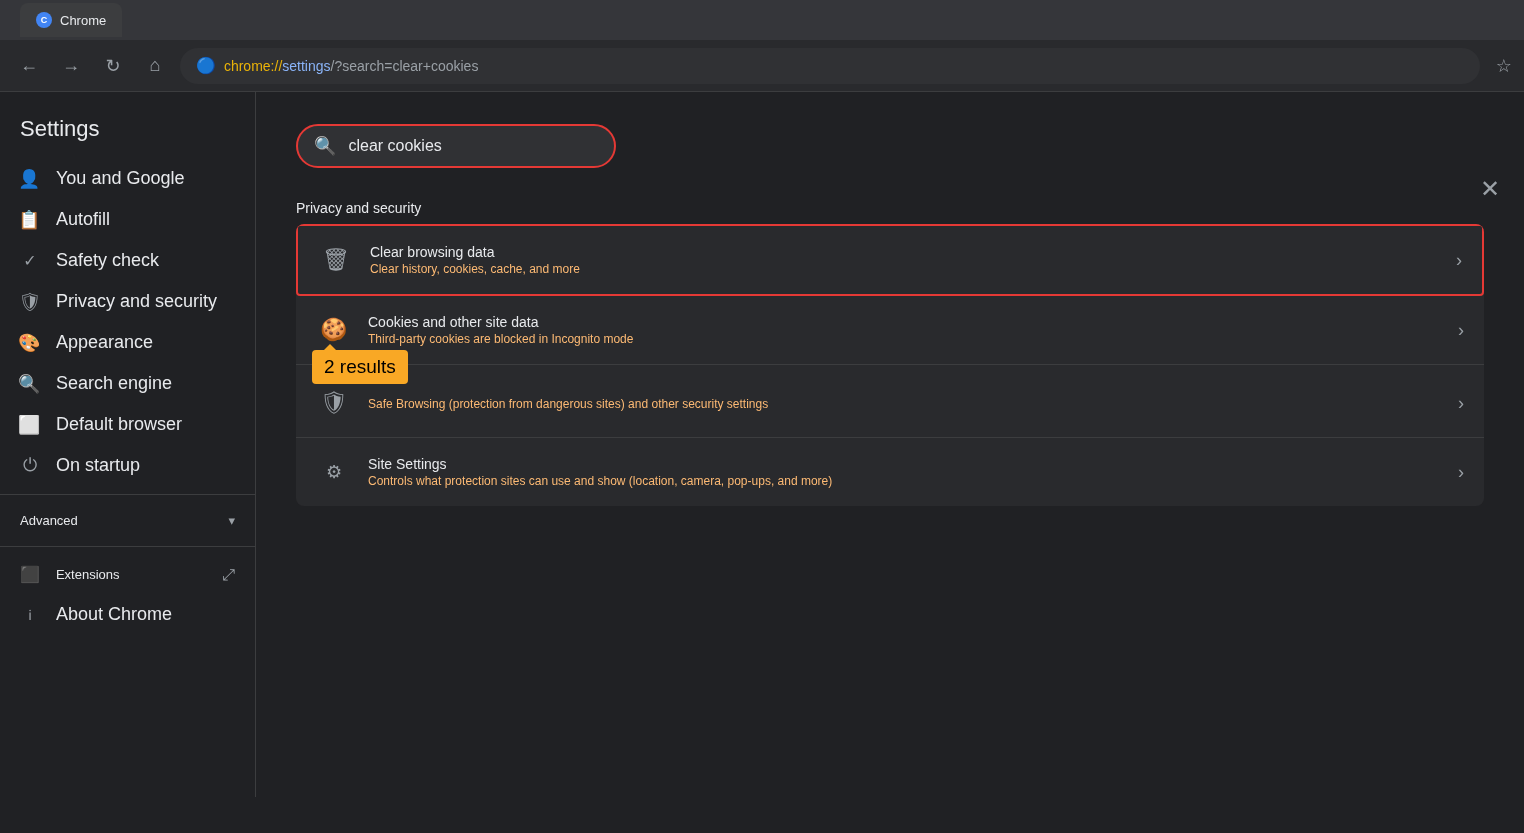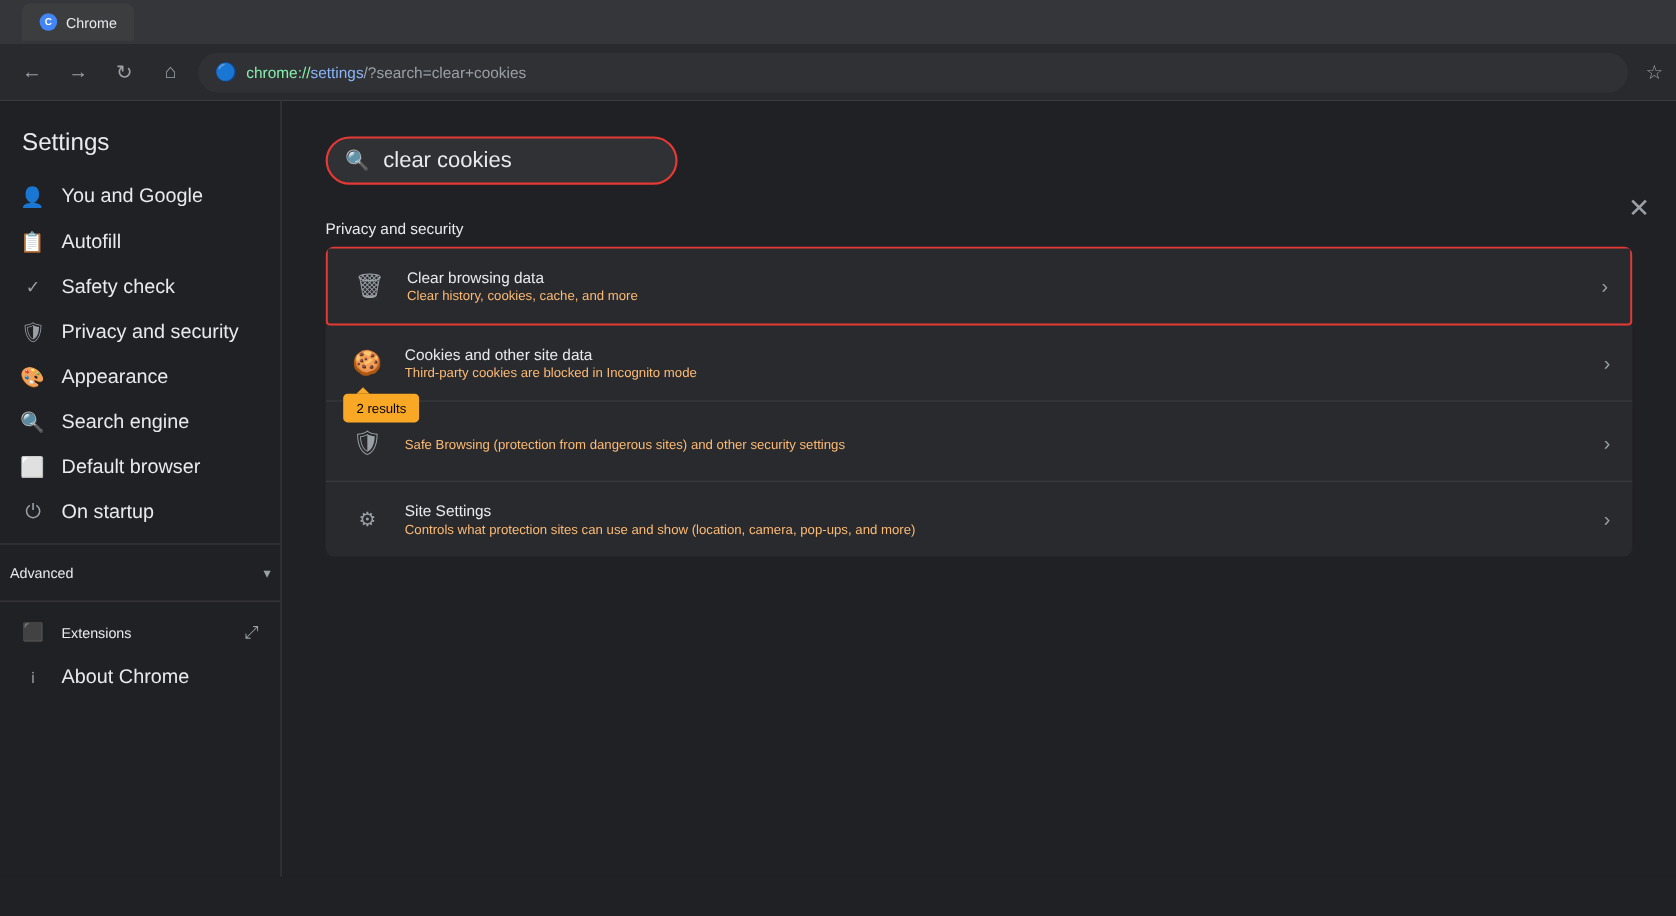--- a/index.html
+++ b/index.html
@@ -86,21 +86,21 @@
       font-size: 14px;
     }
     .address-bar-icon {
       color: #8ab4f8;
       font-size: 16px;
     }
     .address-url {
       font-size: 14px;
       color: #e8eaed;
     }
-    .address-url span.scheme { color: #86efac; }
+    .address-url span.scheme { color: #eab308; }
     .address-url span.path { color: #8ab4f8; }
     .star-btn {
       background: none; border: none; color: #9aa0a6;
       cursor: pointer; font-size: 18px; margin-left: 8px;
     }
 
     
     .settings-layout {
       display: flex;
       height: calc(833px - 40px - 36px - 52px);
@@ -143,21 +143,21 @@
     .sidebar-item .label { font-size: 18px; }
     .sidebar-divider {
       height: 1px;
       background: #3c3d3f;
       margin: 8px 0;
     }
     .sidebar-section-header {
       display: flex;
       align-items: flex-start;
       justify-content: space-between;
-      padding: 10px 9px;
+      padding: 10px 20px;
       cursor: pointer;
       color: #e8eaed;
       font-size: 13px;
     }
     .sidebar-external {
       display: flex;
       align-items: center;
       gap: 16px;
       padding: 10px 20px;
       cursor: pointer;
@@ -189,21 +189,21 @@
       align-items: center;
       padding: 0 16px;
       gap: 12px;
     }
     .search-icon { color: #9aa0a6; font-size: 18px; }
     .search-input {
       background: none;
       border: none;
       outline: none;
       color: #e8eaed;
-      font-size: 20px;
+      font-size: 16px;
       flex: 1;
     }
 
     
     .section-header {
       font-size: 14px;
       color: #e8eaed;
       margin-bottom: 8px;
       font-weight: 500;
     }
@@ -243,21 +243,21 @@
     .result-chevron {
       color: #9aa0a6;
       font-size: 18px;
     }
 
     
     .results-tooltip {
       position: absolute;
       background: #f9a825;
       color: #000;
-      font-size: 12px;
+      font-size: 19px;
       font-weight: 500;
       padding: 6px 12px;
       border-radius: 4px;
       bottom: -18px;
       left: 16px;
       z-index: 10;
       white-space: nowrap;
     }
     .results-tooltip::before {
       content: '';

